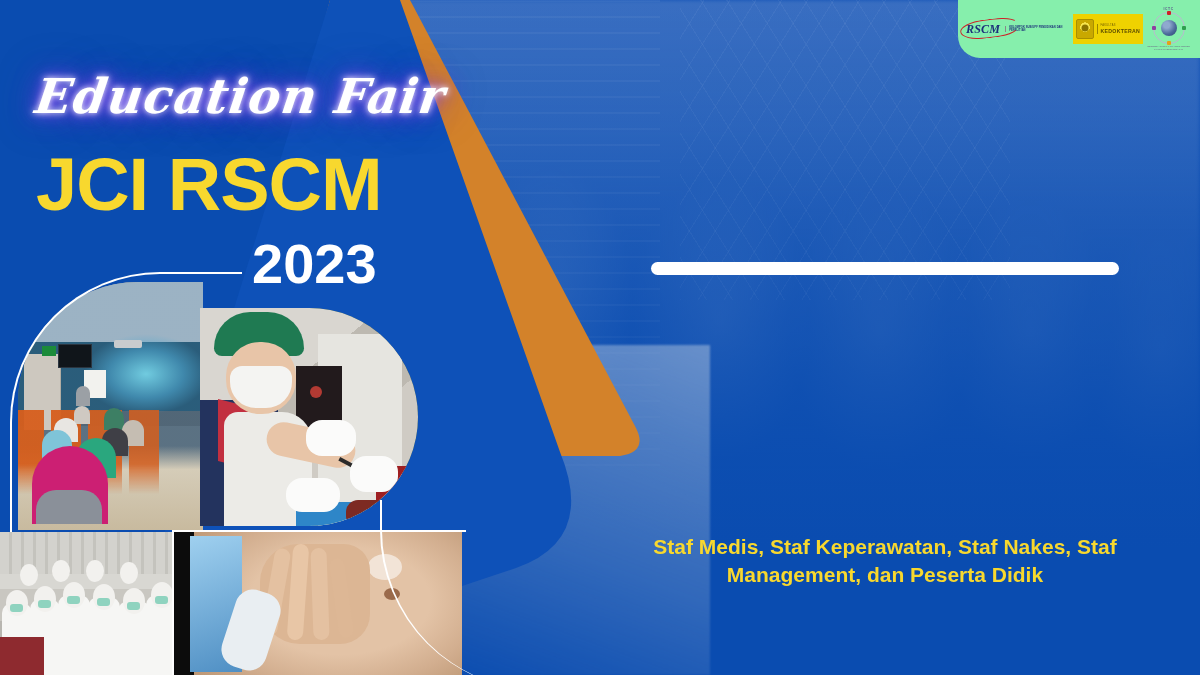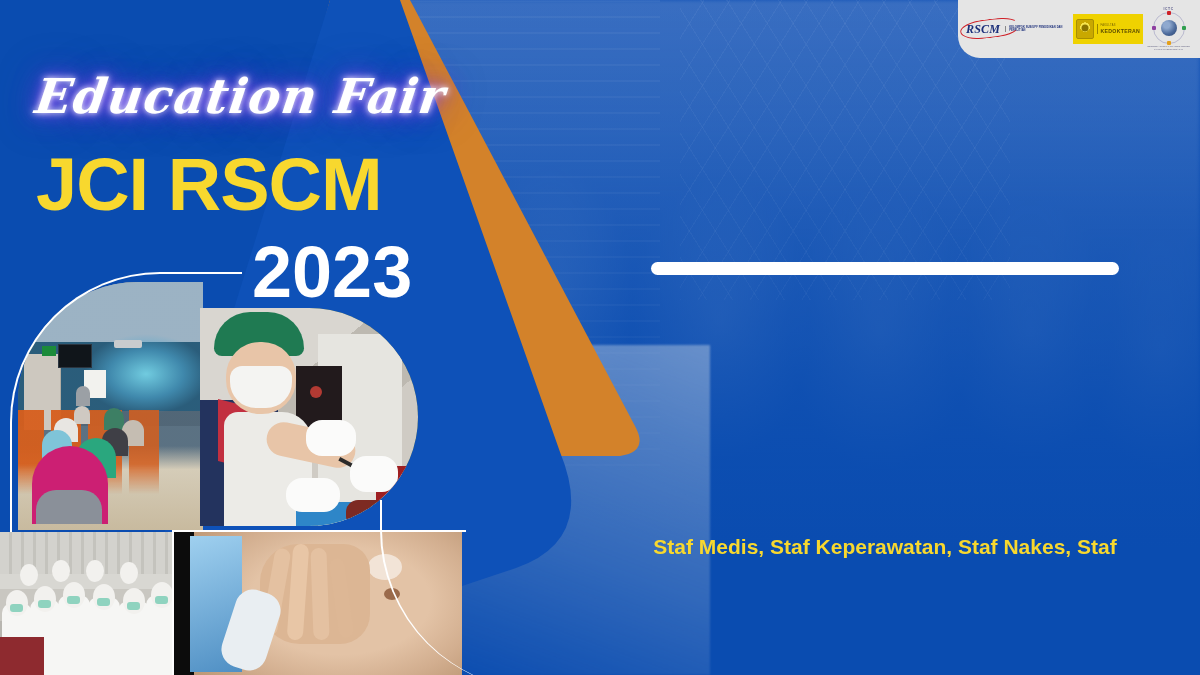--- a/index.html
+++ b/index.html
@@ -66,21 +66,21 @@
   }
   .blue-wedge{
     position:absolute; left:0; top:0; width:1200px; height:675px;
     pointer-events:none;
   }
 
   
   .logo-panel{
     position:absolute; right:0; top:0;
     width:242px; height:58px;
-    background:#e5e5e5;
+    background:#86efac;
     border-bottom-left-radius:22px;
     display:flex; align-items:center; justify-content:space-around;
     padding:16px 6px; box-sizing:border-box;
   }
   .logo{display:flex;align-items:center;}
   
   .rscm{gap:3px;}
   .rscm-mark{
     position:relative;
     font-family:"Liberation Serif", serif;
@@ -152,21 +152,21 @@
     white-space:nowrap;
   }
   .jci-expo{
     position:absolute; left:36px; top:148px;
     font-size:74px; font-weight:bold; line-height:1;
     color:#f8d82e; letter-spacing:-1px;
     white-space:nowrap;
   }
   .year{
     position:absolute; left:252px; top:236px;
-    font-size:72px; font-weight:bold; line-height:1;
+    font-size:56px; font-weight:bold; line-height:1;
     color:#ffffff; letter-spacing:0px;
     white-space:nowrap;
   }
 
   
   .photo-frame-arc{
     position:absolute; left:10px; top:272px; width:230px; height:260px;
     border:2px solid #ffffff; border-radius:150px 0 0 0;
     border-right:none; border-bottom:none;
     pointer-events:none;
@@ -430,20 +430,21 @@
   <div class="photo-swoop"></div>
 
   <div class="edu-fair">Education Fair</div>
   <div class="jci-expo">JCI RSCM</div>
   <div class="year">2023</div>
 
   <div class="divider"></div>
 
   <div class="peserta-list">
     <span>Staf Medis, Staf Keperawatan, Staf Nakes, Staf</span><br>
+    <span>Management, dan Peserta Didik</span>
   </div>
 
   <div class="logo-panel">
 
     <div class="logo rscm">
       <div class="rscm-mark">
         <span class="rscm-swoosh"></span>
         <span>RSCM</span>
       </div>
       <div class="rscm-sub">KELOMPOK SUB/UPF PENDIDIKAN DAN PENELITIAN</div>

